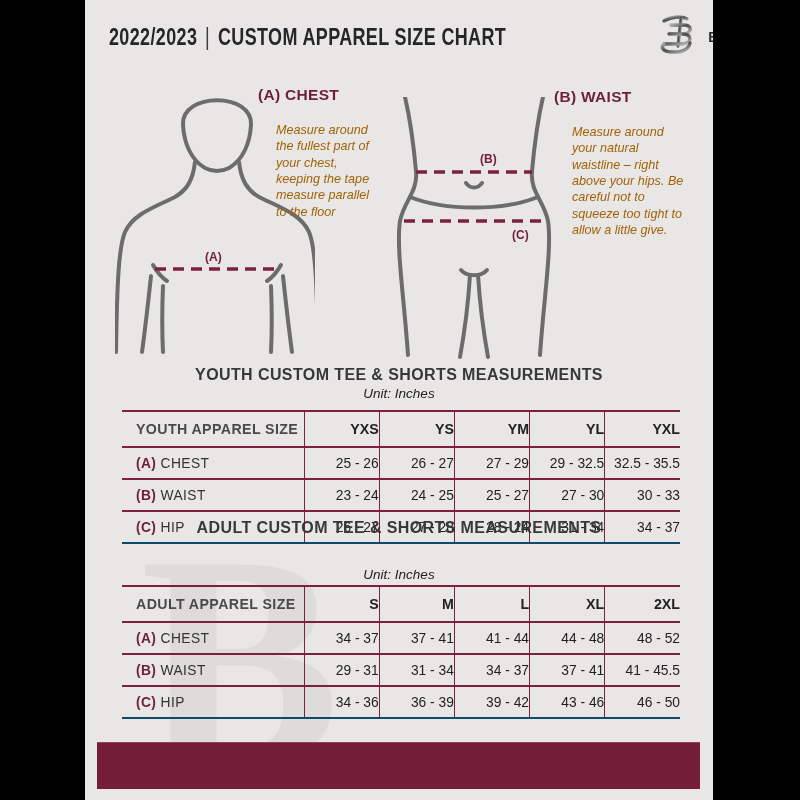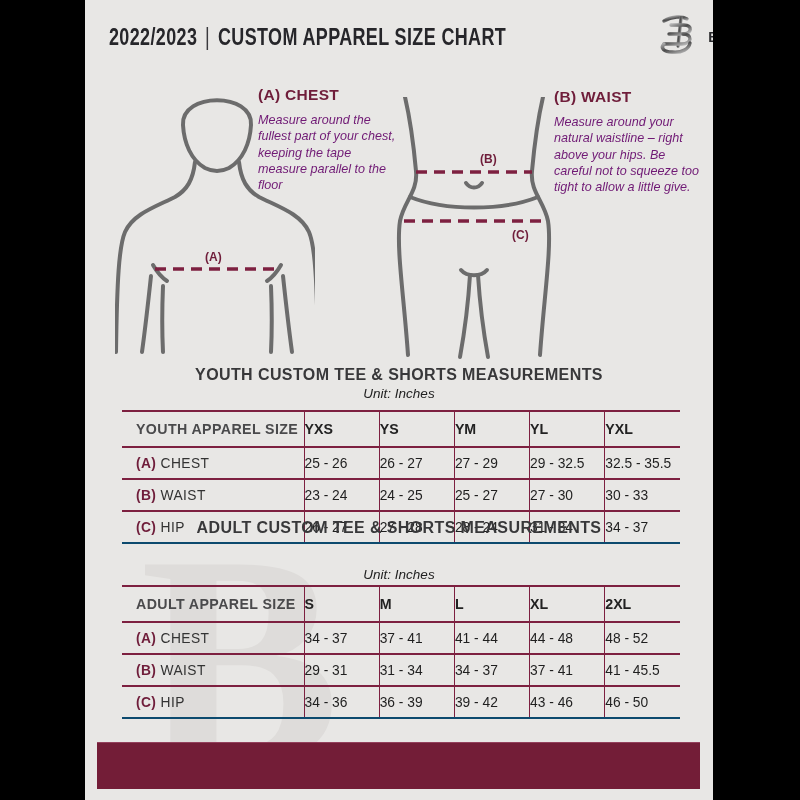--- a/index.html
+++ b/index.html
@@ -24,42 +24,42 @@
   }
   .header-title .sep { font-weight:normal; color:#3a3a3e; padding:0 10px; }
   .brand { display:flex; align-items:center; gap:9px; }
   .brand-name {
     font-weight:bold; font-size:14px; letter-spacing:6px; color:#2b2b2e;
     white-space:nowrap;
   }
   
   .instr { position:absolute; }
   .instr h3 { margin:0 0 8px 0; font-size:15.5px; font-weight:bold; color:#6f1d3a; letter-spacing:.3px; }
-  .instr p  { margin:0; font-style:italic; font-size:12.6px; line-height:1.3; color:#701a75; white-space:pre-line; }
+  .instr p  { margin:18px; font-style:italic; font-size:12.6px; line-height:1.3; color:#a16207; white-space:pre-line; }
   .instr-a { left:173px; top:86px;  width:140px; }
   .instr-b { left:469px; top:88px;  width:150px; }
   .instr-c { left:469px; top:221px; width:150px; }
   
   .fig { position:absolute; }
   .fig-torso { left:30px;  top:80px; }
   .fig-hips  { left:305px; top:97px; }
   
   .tbl-title { position:absolute; left:0; width:100%; text-align:center; font-weight:bold; font-size:16px; color:#38383a; letter-spacing:.4px; }
   .tbl-unit  { position:absolute; left:0; width:100%; text-align:center; font-style:italic; font-size:13.5px; color:#222; }
   .youth-title { top:366px; } .youth-unit { top:386px; }
   .adult-title { top:519px; } .adult-unit { top:567px; }
   table.size-table {
     position:absolute; left:37px; width:558px; border-collapse:collapse; table-layout:fixed;
     border-top:2px solid #7d2040; border-bottom:2px solid #0c4a6e;
   }
   .youth-table { top:410px; } .adult-table { top:585px; }
   .size-table col.c-label { width:182px; }
   .size-table td {
     border-top:2px solid #7d2040; padding:0; height:30px;
-    font-size:13.8px; color:#1f1f1f; text-align:left; vertical-align:middle;
+    font-size:13.8px; color:#1f1f1f; text-align:right; vertical-align:middle;
     background:transparent;
   }
   .size-table tr:first-child td { border-top:none; height:34px; }
   .size-table td + td { border-left:1.5px solid #7d2040; }
   .size-table td.lbl { text-align:left; padding-left:14px; letter-spacing:.4px; }
   .size-table tr:first-child td.lbl { color:#4a4a4c; font-size:14.2px; }
   .size-table tr:first-child td { font-weight:bold; font-size:14.2px; color:#222; }
   .size-table .pfx { color:#6f1d3a; font-weight:bold; }
   .size-table .row-name { color:#333; }
   

